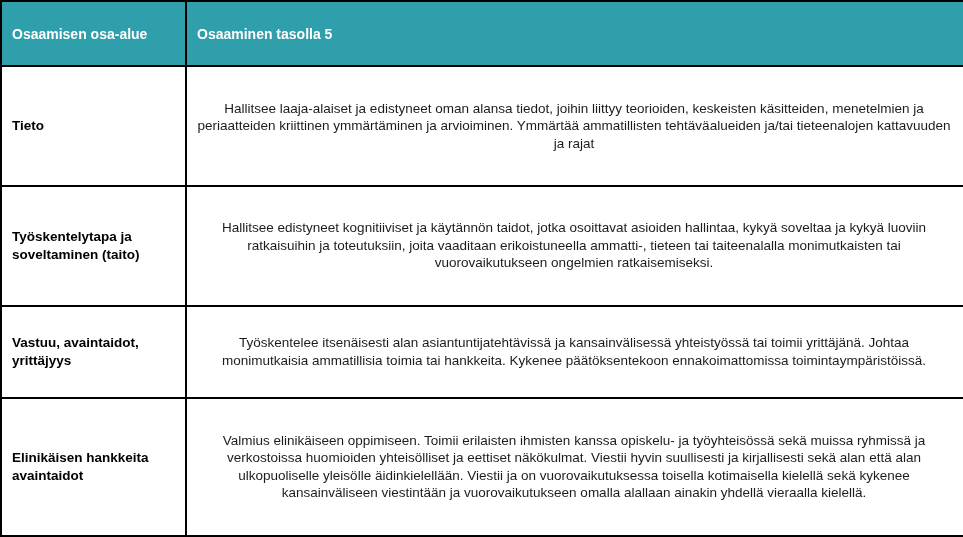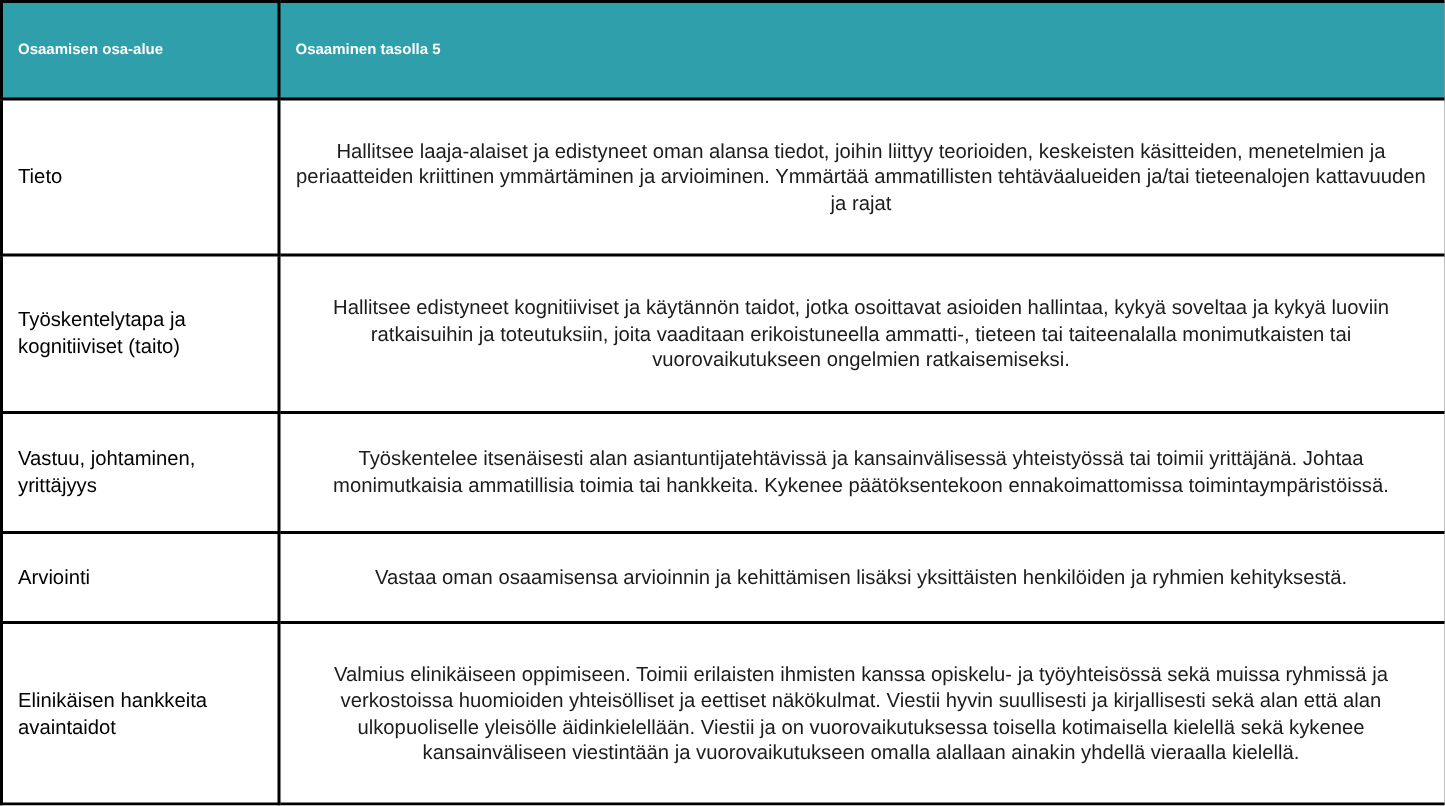--- a/index.html
+++ b/index.html
@@ -29,28 +29,28 @@
   .competence-table td {
     border: 2px solid var(--border-color);
     vertical-align: middle;
     text-align: left;
     padding: 8px 12px 8px 10px;
   }
 
   thead th {
     background: var(--header-bg);
     color: var(--header-text);
-    font-size: 10px;
+    font-size: 14px;
     font-weight: bold;
     height: 65px;
   }
 
   td.area-cell {
     font-size: 13.5px;
-    font-weight: normal;
+    font-weight: bold;
     color: var(--label-text);
     line-height: 18px;
     padding-right: 16px;
   }
 
   td.desc-cell {
     font-size: 13.5px;
     color: var(--body-text);
     line-height: 17.5px;
     text-align: center;
@@ -75,29 +75,25 @@
       <th>Osaamisen osa-alue</th>
       <th>Osaaminen tasolla 5</th>
     </tr>
   </thead>
   <tbody>
     <tr class="row-0">
       <td class="area-cell">Tieto</td>
       <td class="desc-cell">Hallitsee laaja-alaiset ja edistyneet oman alansa tiedot, joihin liittyy teorioiden, keskeisten käsitteiden, menetelmien ja periaatteiden kriittinen ymmärtäminen ja arvioiminen. Ymmärtää ammatillisten tehtäväalueiden ja/tai tieteenalojen kattavuuden ja rajat</td>
     </tr>
     <tr class="row-1">
-      <td class="area-cell">Työskentelytapa ja kognitiiviset (taito)</td>
+      <td class="area-cell">Työskentelytapa ja soveltaminen (taito)</td>
       <td class="desc-cell">Hallitsee edistyneet kognitiiviset ja käytännön taidot, jotka osoittavat asioiden hallintaa, kykyä soveltaa ja kykyä luoviin ratkaisuihin ja toteutuksiin, joita vaaditaan erikoistuneella ammatti-, tieteen tai taiteenalalla monimutkaisten tai vuorovaikutukseen ongelmien ratkaisemiseksi.</td>
     </tr>
     <tr class="row-2">
-      <td class="area-cell">Vastuu, johtaminen, yrittäjyys</td>
+      <td class="area-cell">Vastuu, avaintaidot, yrittäjyys</td>
       <td class="desc-cell">Työskentelee itsenäisesti alan asiantuntijatehtävissä ja kansainvälisessä yhteistyössä tai toimii yrittäjänä. Johtaa monimutkaisia ammatillisia toimia tai hankkeita. Kykenee päätöksentekoon ennakoimattomissa toimintaympäristöissä.</td>
-    </tr>
-    <tr class="row-3">
-      <td class="area-cell">Arviointi</td>
-      <td class="desc-cell">Vastaa oman osaamisensa arvioinnin ja kehittämisen lisäksi yksittäisten henkilöiden ja ryhmien kehityksestä.</td>
     </tr>
     <tr class="row-4">
       <td class="area-cell">Elinikäisen hankkeita avaintaidot</td>
       <td class="desc-cell">Valmius elinikäiseen oppimiseen. Toimii erilaisten ihmisten kanssa opiskelu- ja työyhteisössä sekä muissa ryhmissä ja verkostoissa huomioiden yhteisölliset ja eettiset näkökulmat. Viestii hyvin suullisesti ja kirjallisesti sekä alan että alan ulkopuoliselle yleisölle äidinkielellään. Viestii ja on vuorovaikutuksessa toisella kotimaisella kielellä sekä kykenee kansainväliseen viestintään ja vuorovaikutukseen omalla alallaan ainakin yhdellä vieraalla kielellä.</td>
     </tr>
   </tbody>
 </table>
 
 </body></html>

